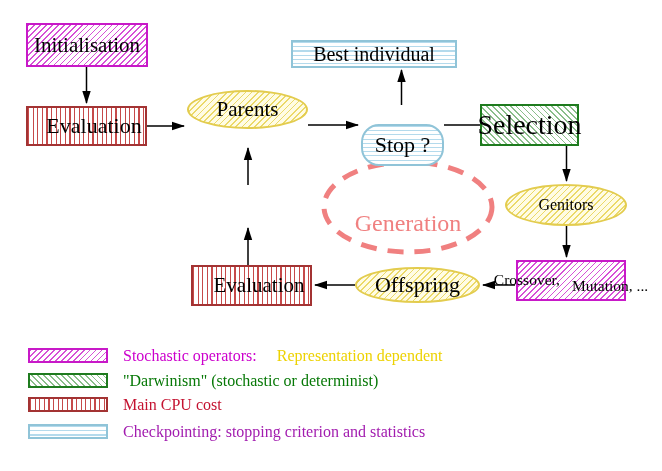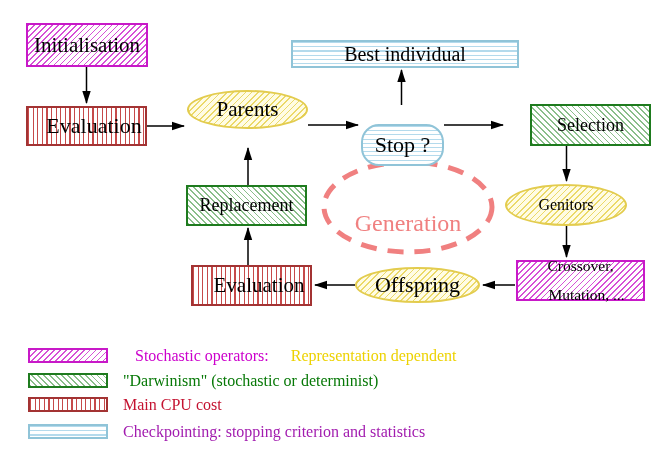--- a/index.html
+++ b/index.html
@@ -24,45 +24,45 @@
   .b-green{border:2px solid #1e7b1e;}
   .b-red{border:2px solid #a33333;}
   .b-cyan{border:2px solid #90c4d8;}
   .b-yellow{border:2px solid #e3cc4e;}
   .ellipse{border-radius:50%;}
   .rounded{border-radius:18px;margin-top:19px;}
   
   .n-init{left:26px;top:23px;width:122px;height:44px;font-size:21px;}
   .n-eval-top{left:26px;top:106px;width:121px;height:40px;font-size:22px;}
   .n-parents{left:187px;top:90px;width:121px;height:39px;font-size:21px;}
-  .n-best{left:291px;top:40px;width:228px;height:28px;font-size:20px;}
+  .n-best{left:291px;top:40px;width:166px;height:28px;font-size:20px;}
   .n-stop{left:361px;top:105px;width:83px;height:42px;font-size:22px;}
-  .n-selection{left:530px;top:104px;width:121px;height:42px;font-size:18px;}
+  .n-selection{left:480px;top:104px;width:99px;height:42px;font-size:28px;}
   .n-genitors{left:505px;top:184px;width:122px;height:42px;font-size:16px;}
-  .n-crossover{left:516px;top:260px;width:129px;height:41px;font-size:15.5px;flex-direction:column;}
+  .n-crossover{left:516px;top:260px;width:110px;height:41px;font-size:15.5px;flex-direction:row;}
   .n-crossover .l2{text-indent:12px;margin-top:12px;}
   .n-offspring{left:355px;top:267px;width:125px;height:36px;font-size:22px;}
   .n-eval-bot{left:191px;top:265px;width:121px;height:41px;font-size:21px;}
   .n-replacement{left:186px;top:185px;width:121px;height:41px;font-size:18px;}
   .n-generation{
     left:323px;top:210px;width:170px;height:26px;position:absolute;
     display:flex;align-items:center;justify-content:center;
     font-size:24px;color:#f08080;background:none;
   }
   
   .legend-row{position:absolute;left:28px;display:flex;align-items:center;height:17px;font-size:16px;white-space:nowrap;}
   .swatch{box-sizing:border-box;width:80px;height:15px;background-color:#fff;flex:0 0 80px;}
   .legend-row .lt{margin-left:15px;}
-  .legend-row .lt2{margin-left:10px;}
+  .legend-row .lt2{margin-left:20px;}
   .t-magenta{color:#cc00cc;}
   .t-yellow{color:#edd202;}
   .t-green{color:#067806;}
   .t-red{color:#c41230;}
   .t-cyan{color:#a21caf;}
-  .r1{top:347px;gap:12px;}
+  .r1{top:347px;}
   .r2{top:372px;}
   .r3{top:396px;justify-content:flex-end;}
   .r4{top:423px;}
 </style>
 </head>
 <body>
 
 <div class="canvas">
 
   <svg class="links" width="662" height="471" viewBox="0 0 662 471" xmlns="http://www.w3.org/2000/svg">
@@ -119,23 +119,20 @@
   </div>
 
   <div class="node n-offspring hatch-yellow b-yellow ellipse">
     <span class="node-label">Offspring</span>
   </div>
 
   <div class="node n-eval-bot stripe-red b-red">
     <span class="node-label">Evaluation</span>
   </div>
 
-  <div class="node n-replacement hatch-green b-green">
-    <span class="node-label">Replacement</span>
-  </div>
 
   <div class="n-generation">
     <span class="node-label">Generation</span>
   </div>
 
   <div class="legend-row r1">
     <span class="swatch hatch-magenta b-magenta"></span>
     <span class="lt t-magenta">Stochastic operators:</span>
     <span class="lt2 t-yellow">Representation dependent</span>
   </div>

